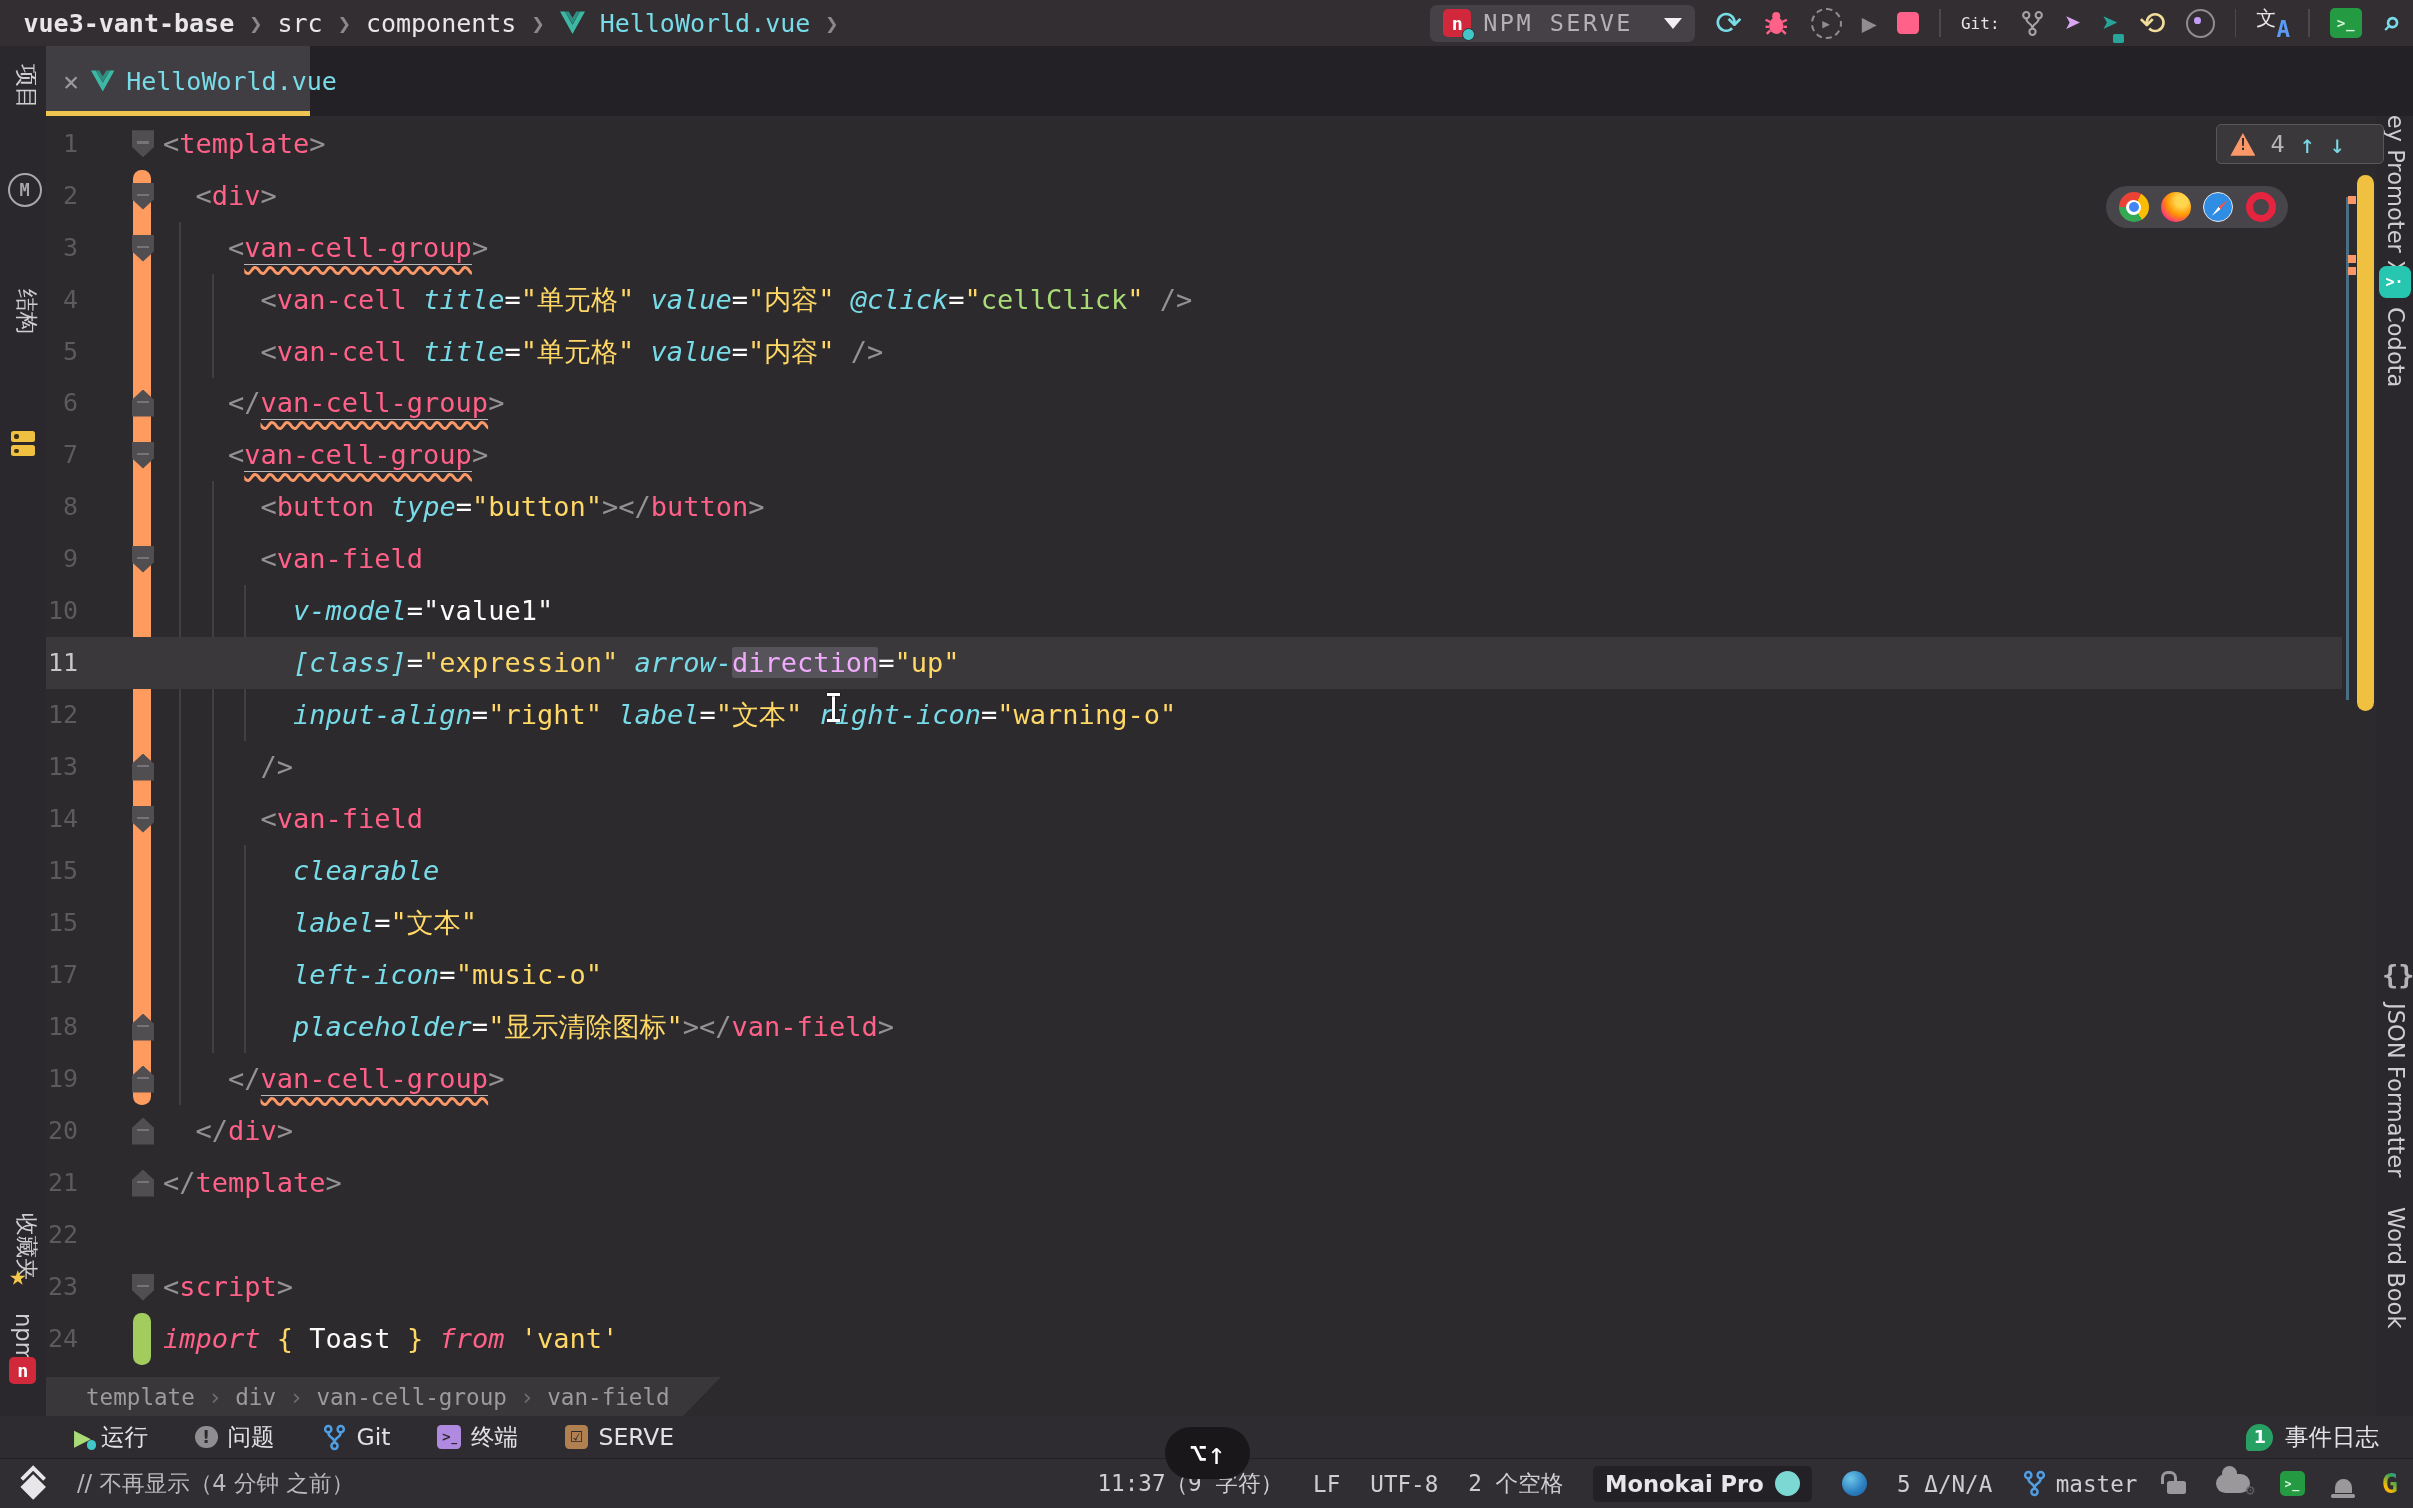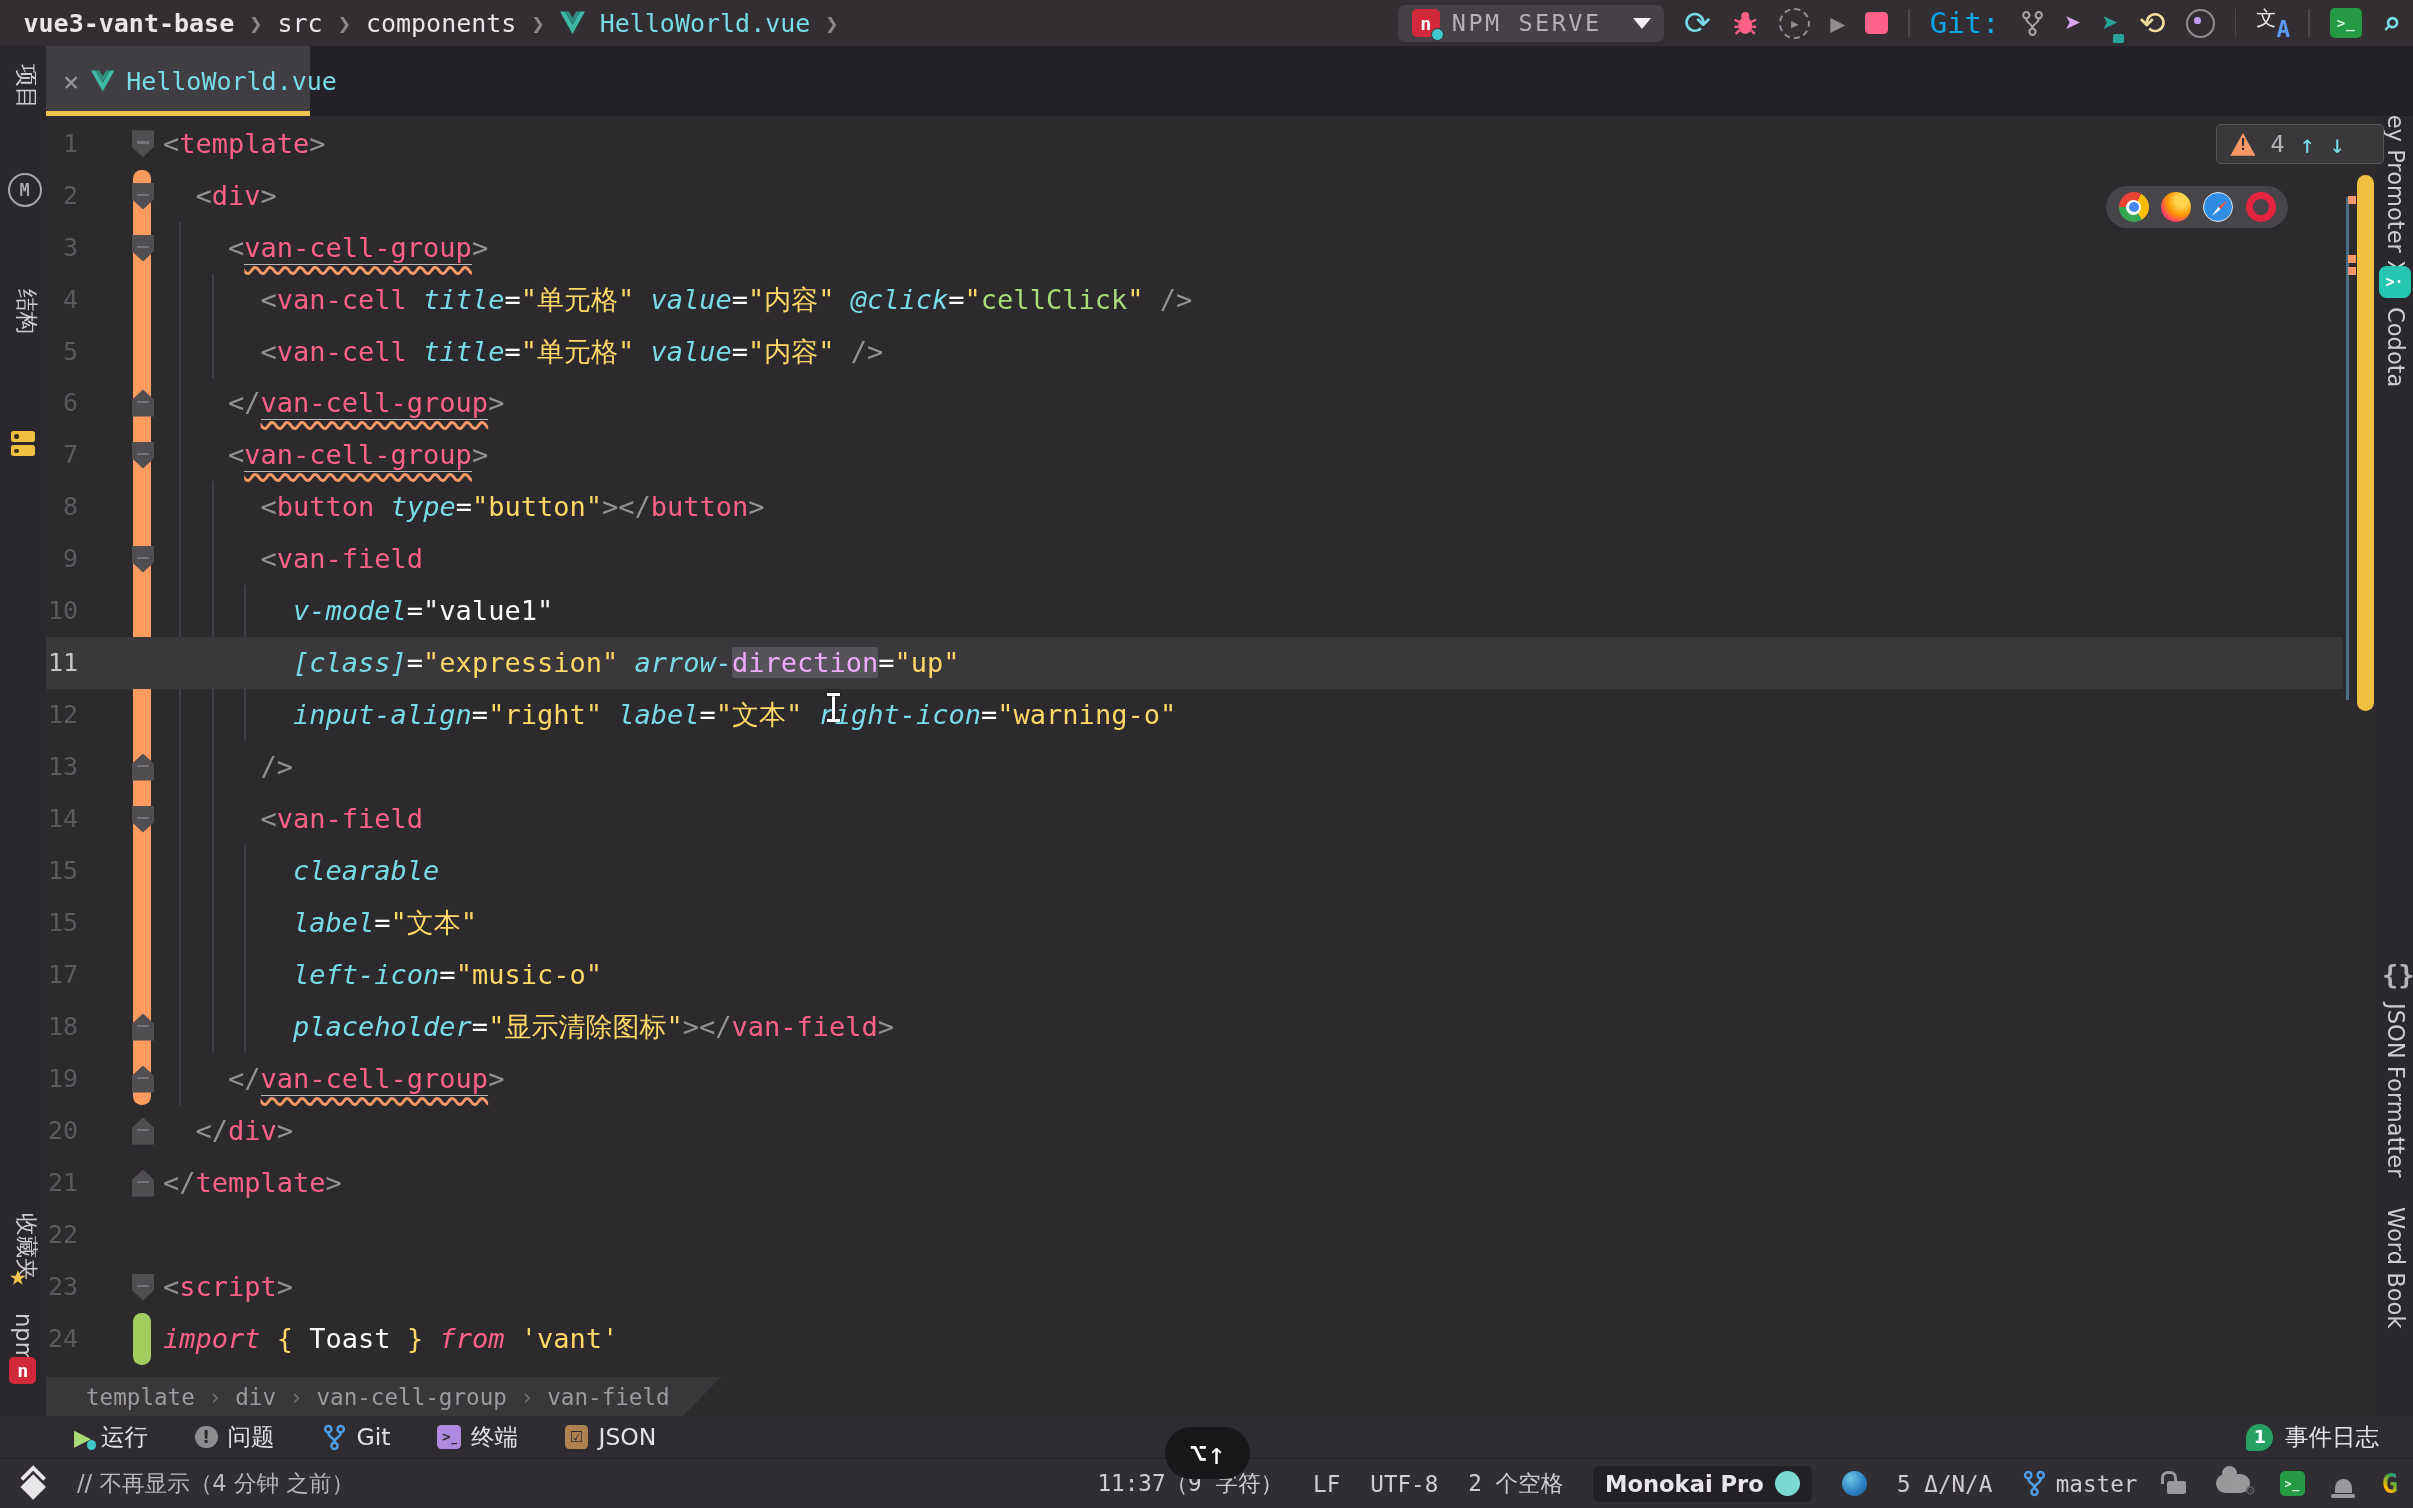--- a/index.html
+++ b/index.html
@@ -18,21 +18,21 @@
   .runpill{display:flex;align-items:center;gap:11.7px;background:#454147;border-radius:6.7px;height:37px;padding:0 13.4px;width:239px;}
   .runpill .cfg{color:#b3b1b4;font-size:23.5px;letter-spacing:2.5px;flex:1;text-align:left;}
   .chev-down{width:0;height:0;border-left:9.2px solid transparent;border-right:9.2px solid transparent;border-top:11px solid #f2f0f2;}
   .npm-sq{position:relative;width:28.5px;height:28.5px;background:#d1293b;border-radius:5px;color:#fff;font-size:18.4px;font-weight:bold;display:flex;align-items:center;justify-content:center;}
   .npm-sq .dot{position:absolute;right:-3.4px;bottom:-3.4px;width:11px;height:11px;border-radius:50%;background:#41c7c7;border:1.7px solid #322e32;}
   .tb-sep{width:1.7px;height:28.5px;background:#4c494d;}
   .g-rerun{color:#78dce8;font-size:32px;}
   .g-play{color:#8f8d90;font-size:25px;}
   .g-stop{width:22.6px;height:22.6px;background:#ff6188;border-radius:4.2px;}
   .dash-circle{width:27px;height:27px;border:2.5px dashed #8f8d90;border-radius:50%;color:#8f8d90;font-size:12.6px;display:flex;align-items:center;justify-content:center;}
-  .gitlabel{color:#0ea5e9;font-size:29px;text-align:right;}
+  .gitlabel{color:#e5e5e5;font-size:16px;text-align:right;}
   .arrow-send{font-size:28.5px;}
   .purple{color:#d9a6f2;} .tealc{color:#27a59a;}
   .lockmini{position:absolute;right:-5px;bottom:-3.4px;width:11px;height:9.2px;background:#27a59a;border-radius:1.7px;}
   .rollback{position:relative;width:25px;height:25px;border:2.5px solid #8f8d90;border-radius:50%;}
   .rollback::after{content:"";position:absolute;left:6.7px;top:6.7px;width:6.7px;height:6.7px;border-radius:50%;background:#c39df5;}
   .hist{color:#f3dd9a;font-size:32px;}
   .translate{position:relative;width:32px;height:32px;}
   .translate .zh{position:absolute;left:0;top:-1.7px;color:#e8e6e8;font-size:20px;}
   .translate .en{position:absolute;right:-1.7px;bottom:-3.4px;color:#5c9bf5;font-weight:bold;font-size:22.6px;}
   .term-green{width:32px;height:30px;background:#249b43;border-radius:5px;color:#d6f5dc;font-size:14.2px;font-weight:bold;display:flex;align-items:center;justify-content:center;letter-spacing:0.8px;}
@@ -350,21 +350,21 @@
           </g>
         </svg>
         <span>Git</span>
       </span>
     <span class="twitem">
         <span class="term-pur">&gt;_</span>
         <span>终端</span>
       </span>
     <span class="twitem">
         <span class="todo-sq">☑</span>
-        <span>JSON</span>
+        <span>SERVE</span>
       </span>
   </div>
   <div id="keyhint" class="abs">⌥↑</div>
   <div id="eventlog">
     <span class="badge1">1</span>
     <span>事件日志</span>
   </div>
 
   <div id="statusbar" class="abs">
     <span class="layers"></span>

